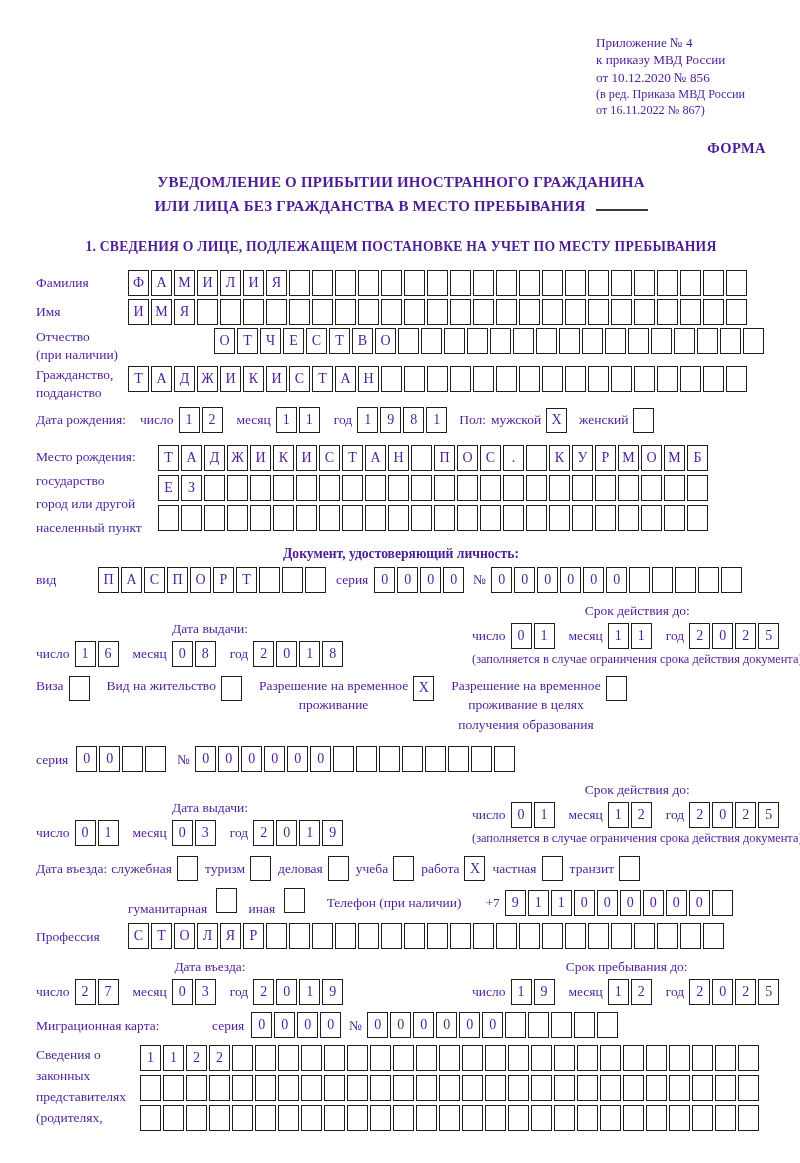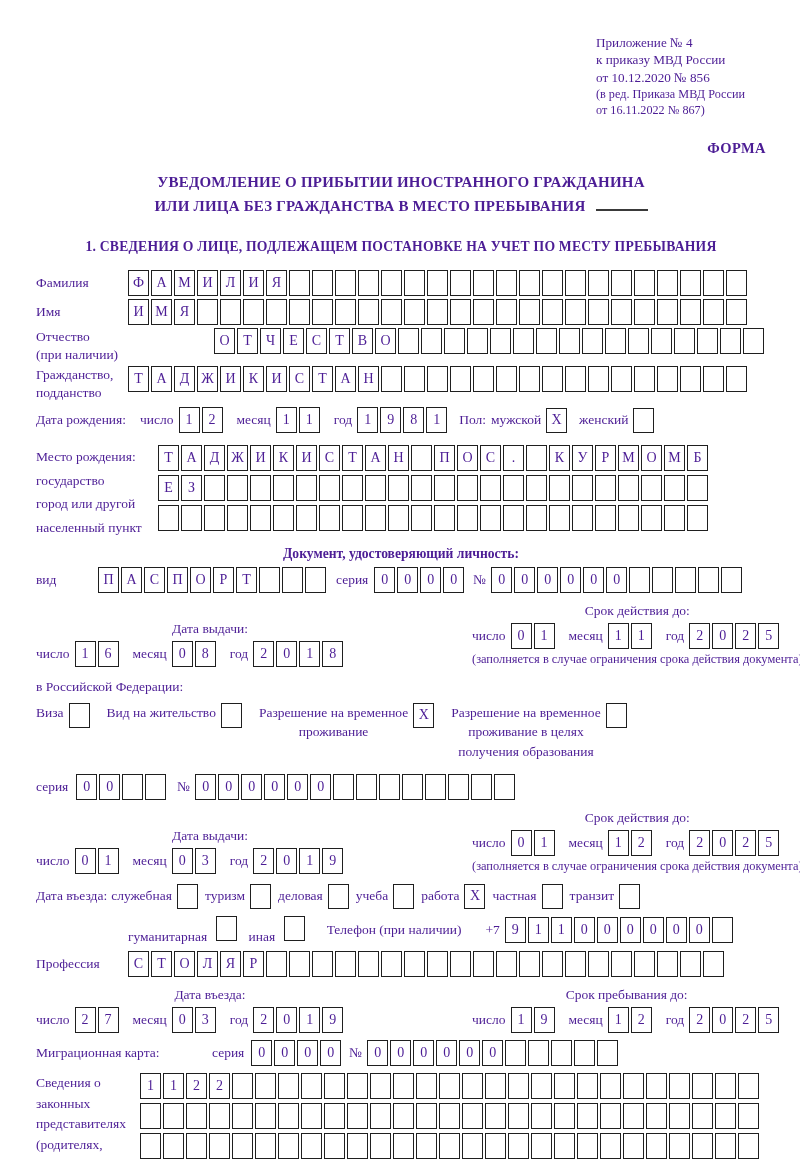--- a/index.html
+++ b/index.html
@@ -413,21 +413,20 @@
             <span class="cell">0</span>
             <span class="cell">2</span>
             <span class="cell">5</span>
           </span>
       </div>
       <div class="note">(заполняется в случае ограничения срока действия документа)</div>
     </div>
   </div>
 
   <div class="intro">
-    <div>в Российской Федерации:</div>
   </div>
 
   <div class="opts">
     <div class="opt">
       <span class="olbl">Виза</span>
       <span class="cbox"></span>
     </div>
     <div class="opt">
       <span class="olbl">Вид на жительство</span>
       <span class="cbox"></span>

